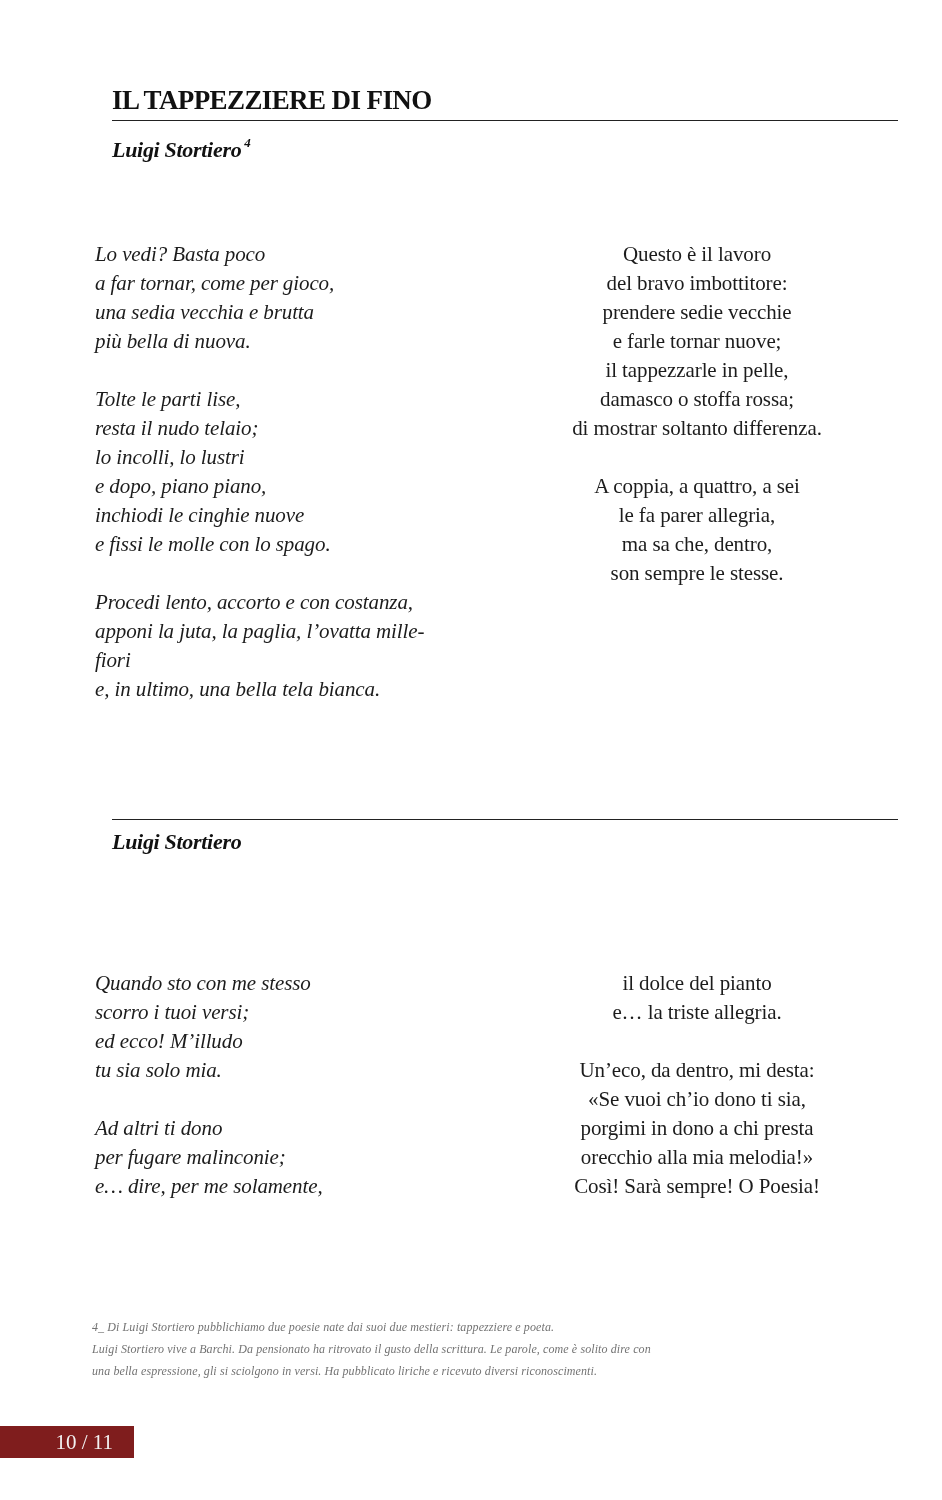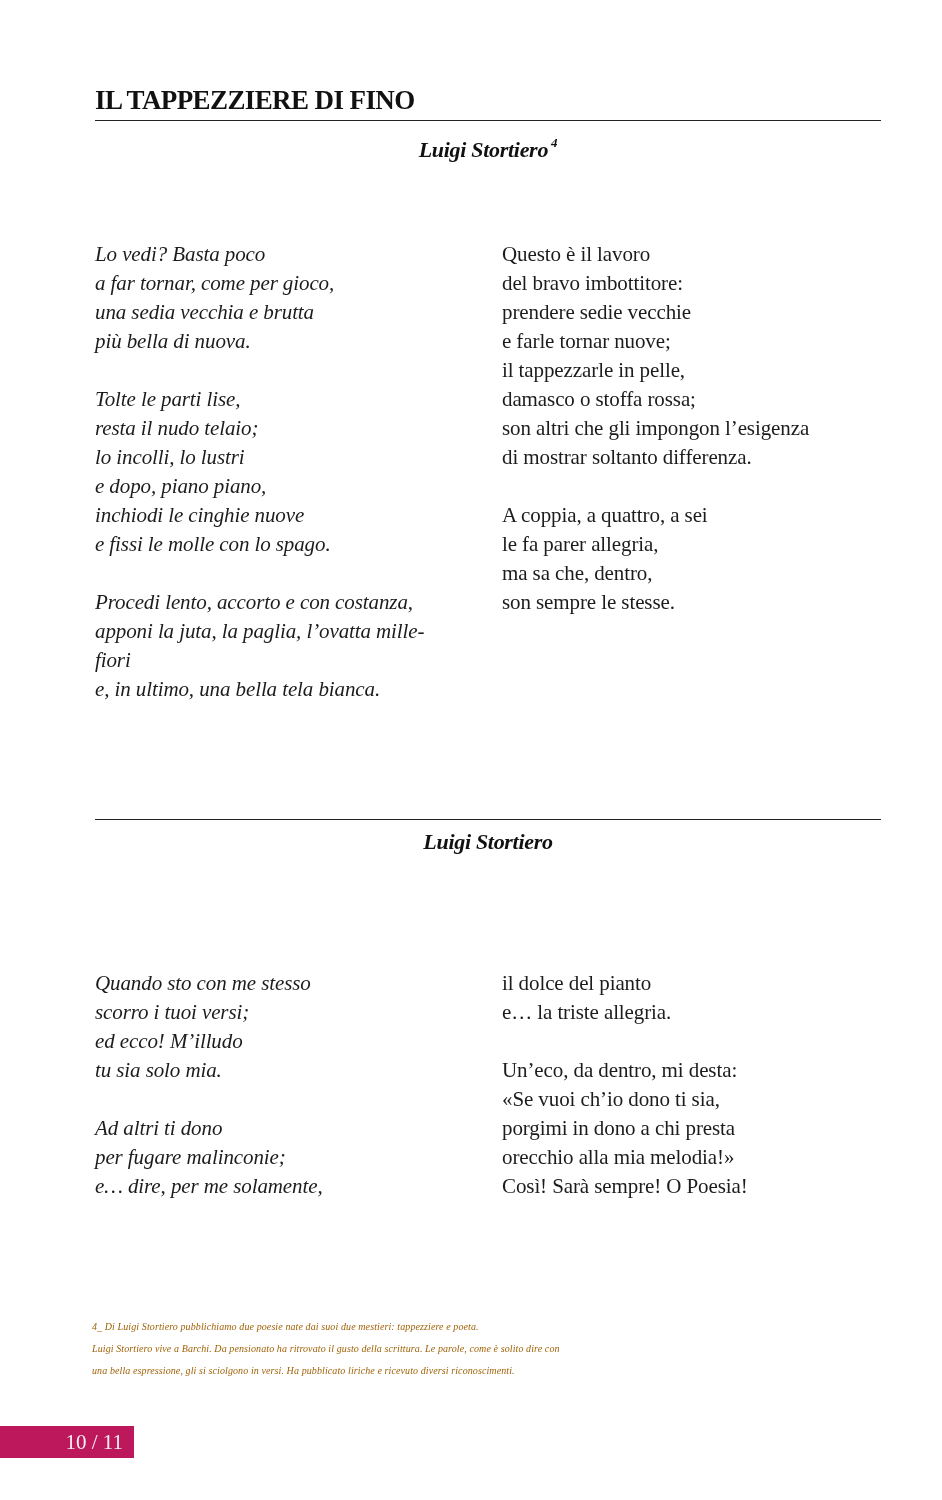--- a/index.html
+++ b/index.html
@@ -1,54 +1,53 @@
 <!DOCTYPE html>
 <html><head>
 <meta charset="utf-8">
 <style>
   html, body { margin: 0; padding: 0; }
   body {
     width: 942px; height: 1500px; background: #ffffff; position: relative;
     overflow: hidden; color: #1a1a1a;
     font-family: "Liberation Serif", "DejaVu Serif", serif;
   }
-  .section { position: absolute; left: 95px; width: 786px; }
+  .section { position: absolute; left: 112px; width: 786px; }
   .title {
     font-family: "Liberation Serif", serif; font-weight: bold;
     font-size: 27px; letter-spacing: -0.6px; line-height: 32px;
     margin: 0; color: #111;
   }
   .rule { height: 0; border-top: 1.5px solid #222; margin-top: 4px; width: 786px; }
   .author {
     font-family: "Liberation Serif", serif; font-style: italic; font-weight: bold;
     font-size: 22px; line-height: 28px; margin-top: 8px; color: #111;
     letter-spacing: -0.3px;
-    text-align: center;
   }
   .author sup { font-size: 13px; font-style: italic; vertical-align: 10px; margin-left: 3px; }
   .cols { position: absolute; left: 95px; width: 800px; }
   .col { position: absolute; top: 0; }
   .col.left { left: 0; width: 390px; font-style: italic; }
-  .col.right { left: 407px; width: 390px; }
+  .col.right { left: 407px; width: 390px; text-align: center; }
   .stanza { margin: 0 0 29px 0; }
   .line {
     display: block; font-size: 21px; line-height: 29px; color: #1c1c1c;
     white-space: nowrap; letter-spacing: -0.1px;
   }
   .footnote {
     position: absolute; left: 92px; top: 1316px; width: 800px;
     font-family: "Liberation Serif", serif; font-style: italic;
-    font-size: 10px; line-height: 22px; color: #a16207; letter-spacing: 0.1px;
+    font-size: 12px; line-height: 22px; color: #737373; letter-spacing: 0.1px;
   }
   .footnote span { display: block; white-space: nowrap; }
   .page-badge {
     position: absolute; left: 0; top: 1426px; width: 134px; height: 32px;
-    background: #be185d; color: #f2f2f2;
+    background: #7f1d1d; color: #f2f2f2;
     font-family: "Liberation Serif", serif; font-size: 21px; line-height: 32px;
-    text-align: right; box-sizing: border-box; padding-right: 11px;
+    text-align: right; box-sizing: border-box; padding-right: 21px;
   }
 </style>
 </head>
 <body>
 
 <div class="section" style="top:84px;">
   <h1 class="title">IL TAPPEZZIERE DI FINO</h1>
   <div class="rule"></div>
   <div class="author"><span>Luigi Stortiero</span><sup>4</sup></div>
 </div>
@@ -77,21 +76,20 @@
     </div>
   </div>
   <div class="col right">
     <div class="stanza">
       <span class="line">Questo è il lavoro</span>
       <span class="line">del bravo imbottitore:</span>
       <span class="line">prendere sedie vecchie</span>
       <span class="line">e farle tornar nuove;</span>
       <span class="line">il tappezzarle in pelle,</span>
       <span class="line">damasco o stoffa rossa;</span>
-      <span class="line">son altri che gli impongon l’esigenza</span>
       <span class="line">di mostrar soltanto differenza.</span>
     </div>
     <div class="stanza">
       <span class="line">A coppia, a quattro, a sei</span>
       <span class="line">le fa parer allegria,</span>
       <span class="line">ma sa che, dentro,</span>
       <span class="line">son sempre le stesse.</span>
     </div>
   </div>
 </div>

